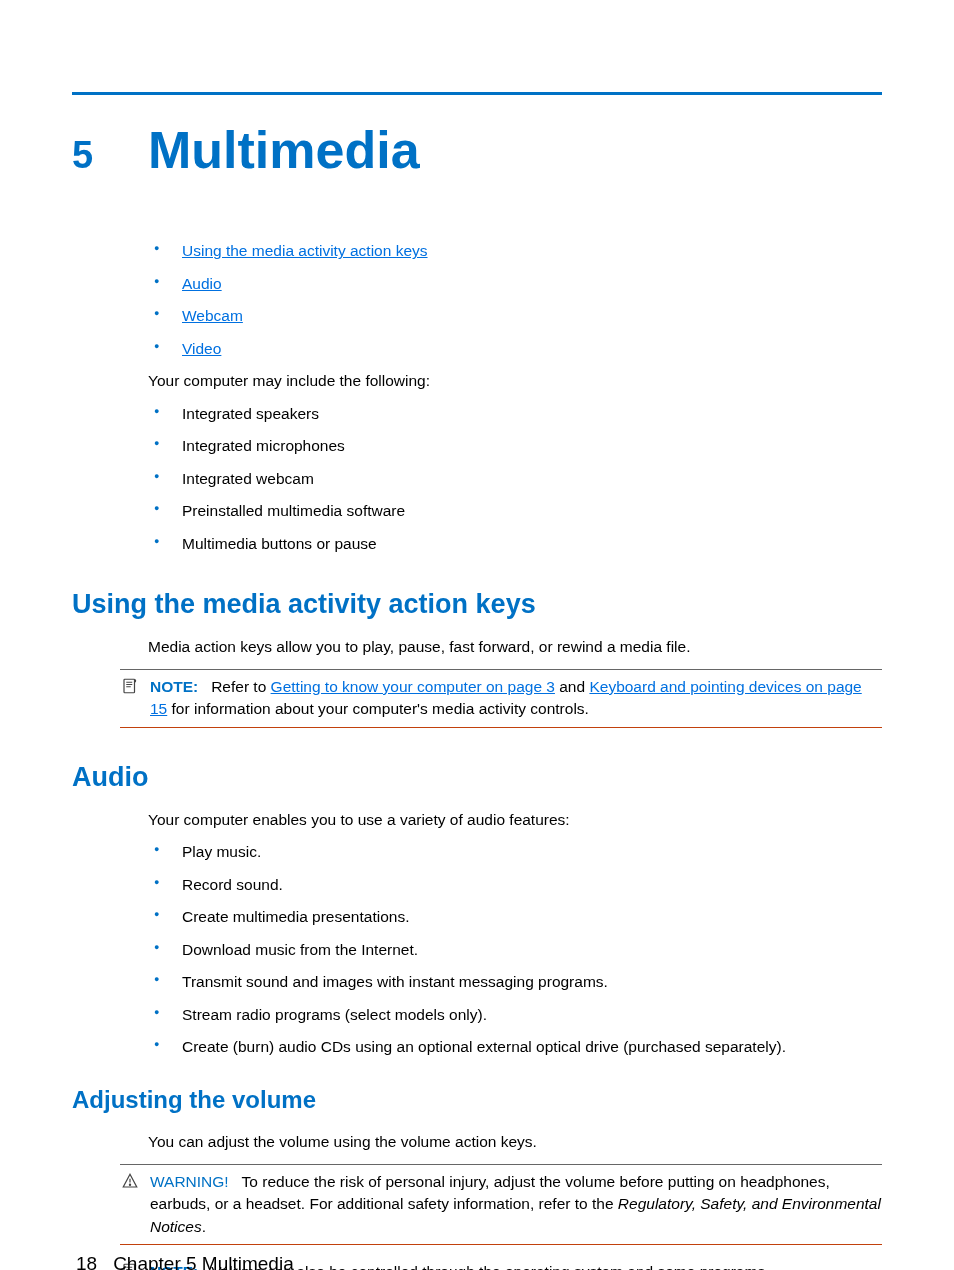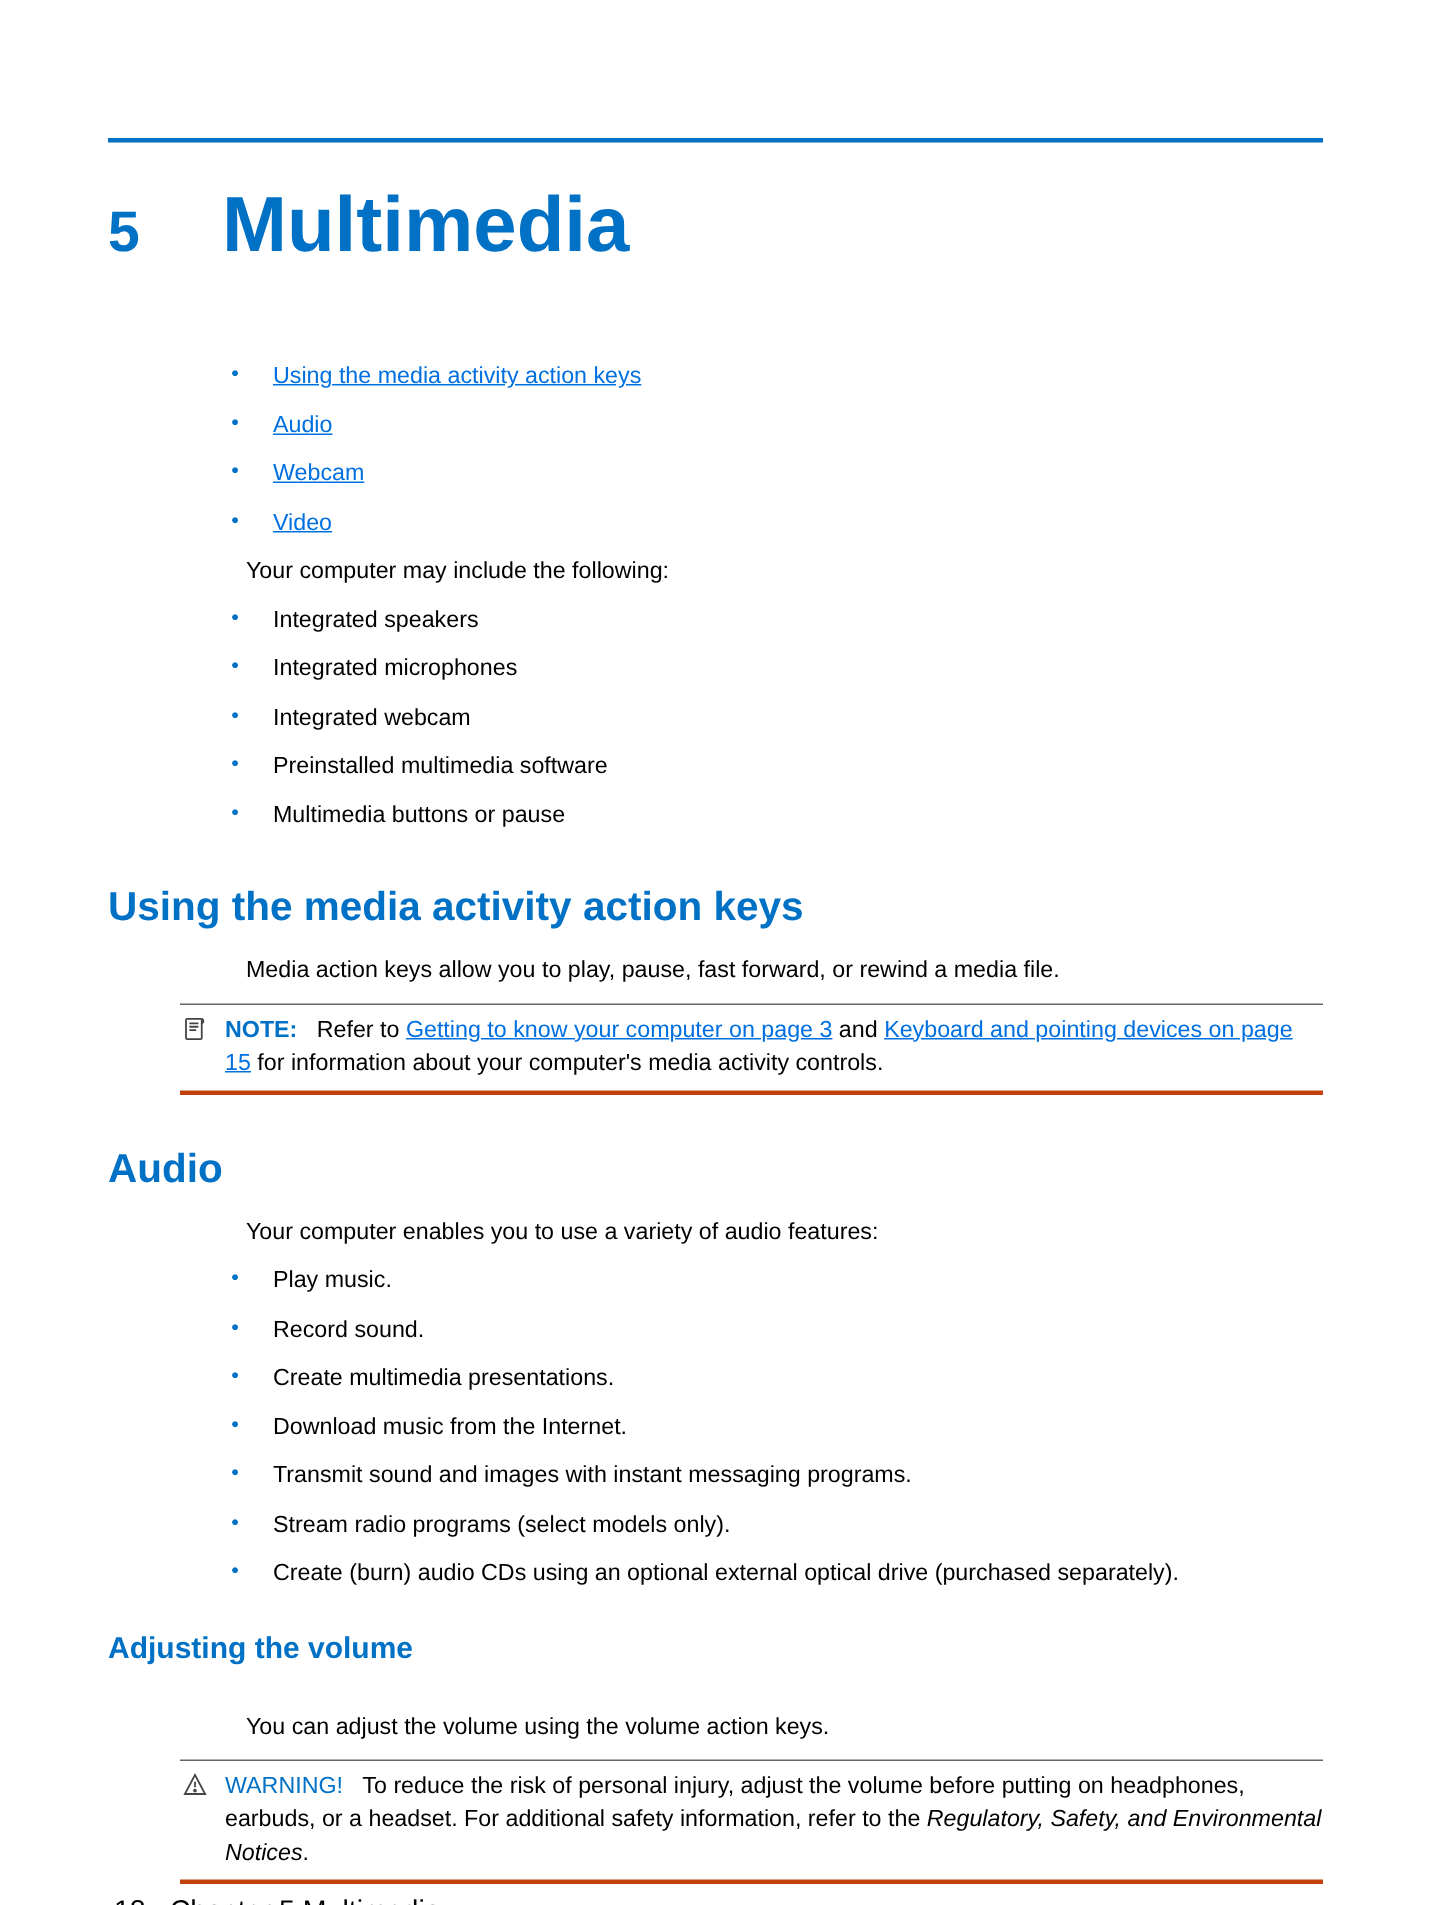--- a/index.html
+++ b/index.html
@@ -39,28 +39,28 @@
     font-size: 52px;
   }
   h2.section {
     color: #0071c5;
     font-size: 27px;
     font-weight: bold;
     margin: 30px 0 12px 0;
   }
   h3.subsection {
     color: #0071c5;
-    font-size: 20px;
-    font-weight: bold;
-    margin: 24px 0 27px 0;
+    font-size: 24px;
+    font-weight: bold;
+    margin: 24px 0 14px 0;
   }
   .body-indent {
     margin-left: 76px;
   }
-  p { margin: 8px 16px; }
+  p { margin: 8px 0; }
   ul.bullets {
     list-style: none;
     padding: 0;
     margin: 8px 0 8px 0;
   }
   ul.bullets li {
     position: relative;
     padding-left: 34px;
     margin: 10px 0;
   }
@@ -71,21 +71,21 @@
     top: 2px;
     color: #0071c5;
     font-size: 9px;
   }
   a.doc-link {
     color: #0070e0;
     text-decoration: underline;
   }
   .callout {
     border-top: 1px solid #666;
-    border-bottom: 3px solid #c2410c;
+    border-bottom: 1px solid #c2410c;
     margin: 10px 0 10px 48px;
     padding: 6px 0 6px 0;
     position: relative;
   }
   .callout.noborder-bottom { border-bottom: none; }
   .callout-row {
     display: flex;
     align-items: flex-start;
   }
   .callout-icon {

